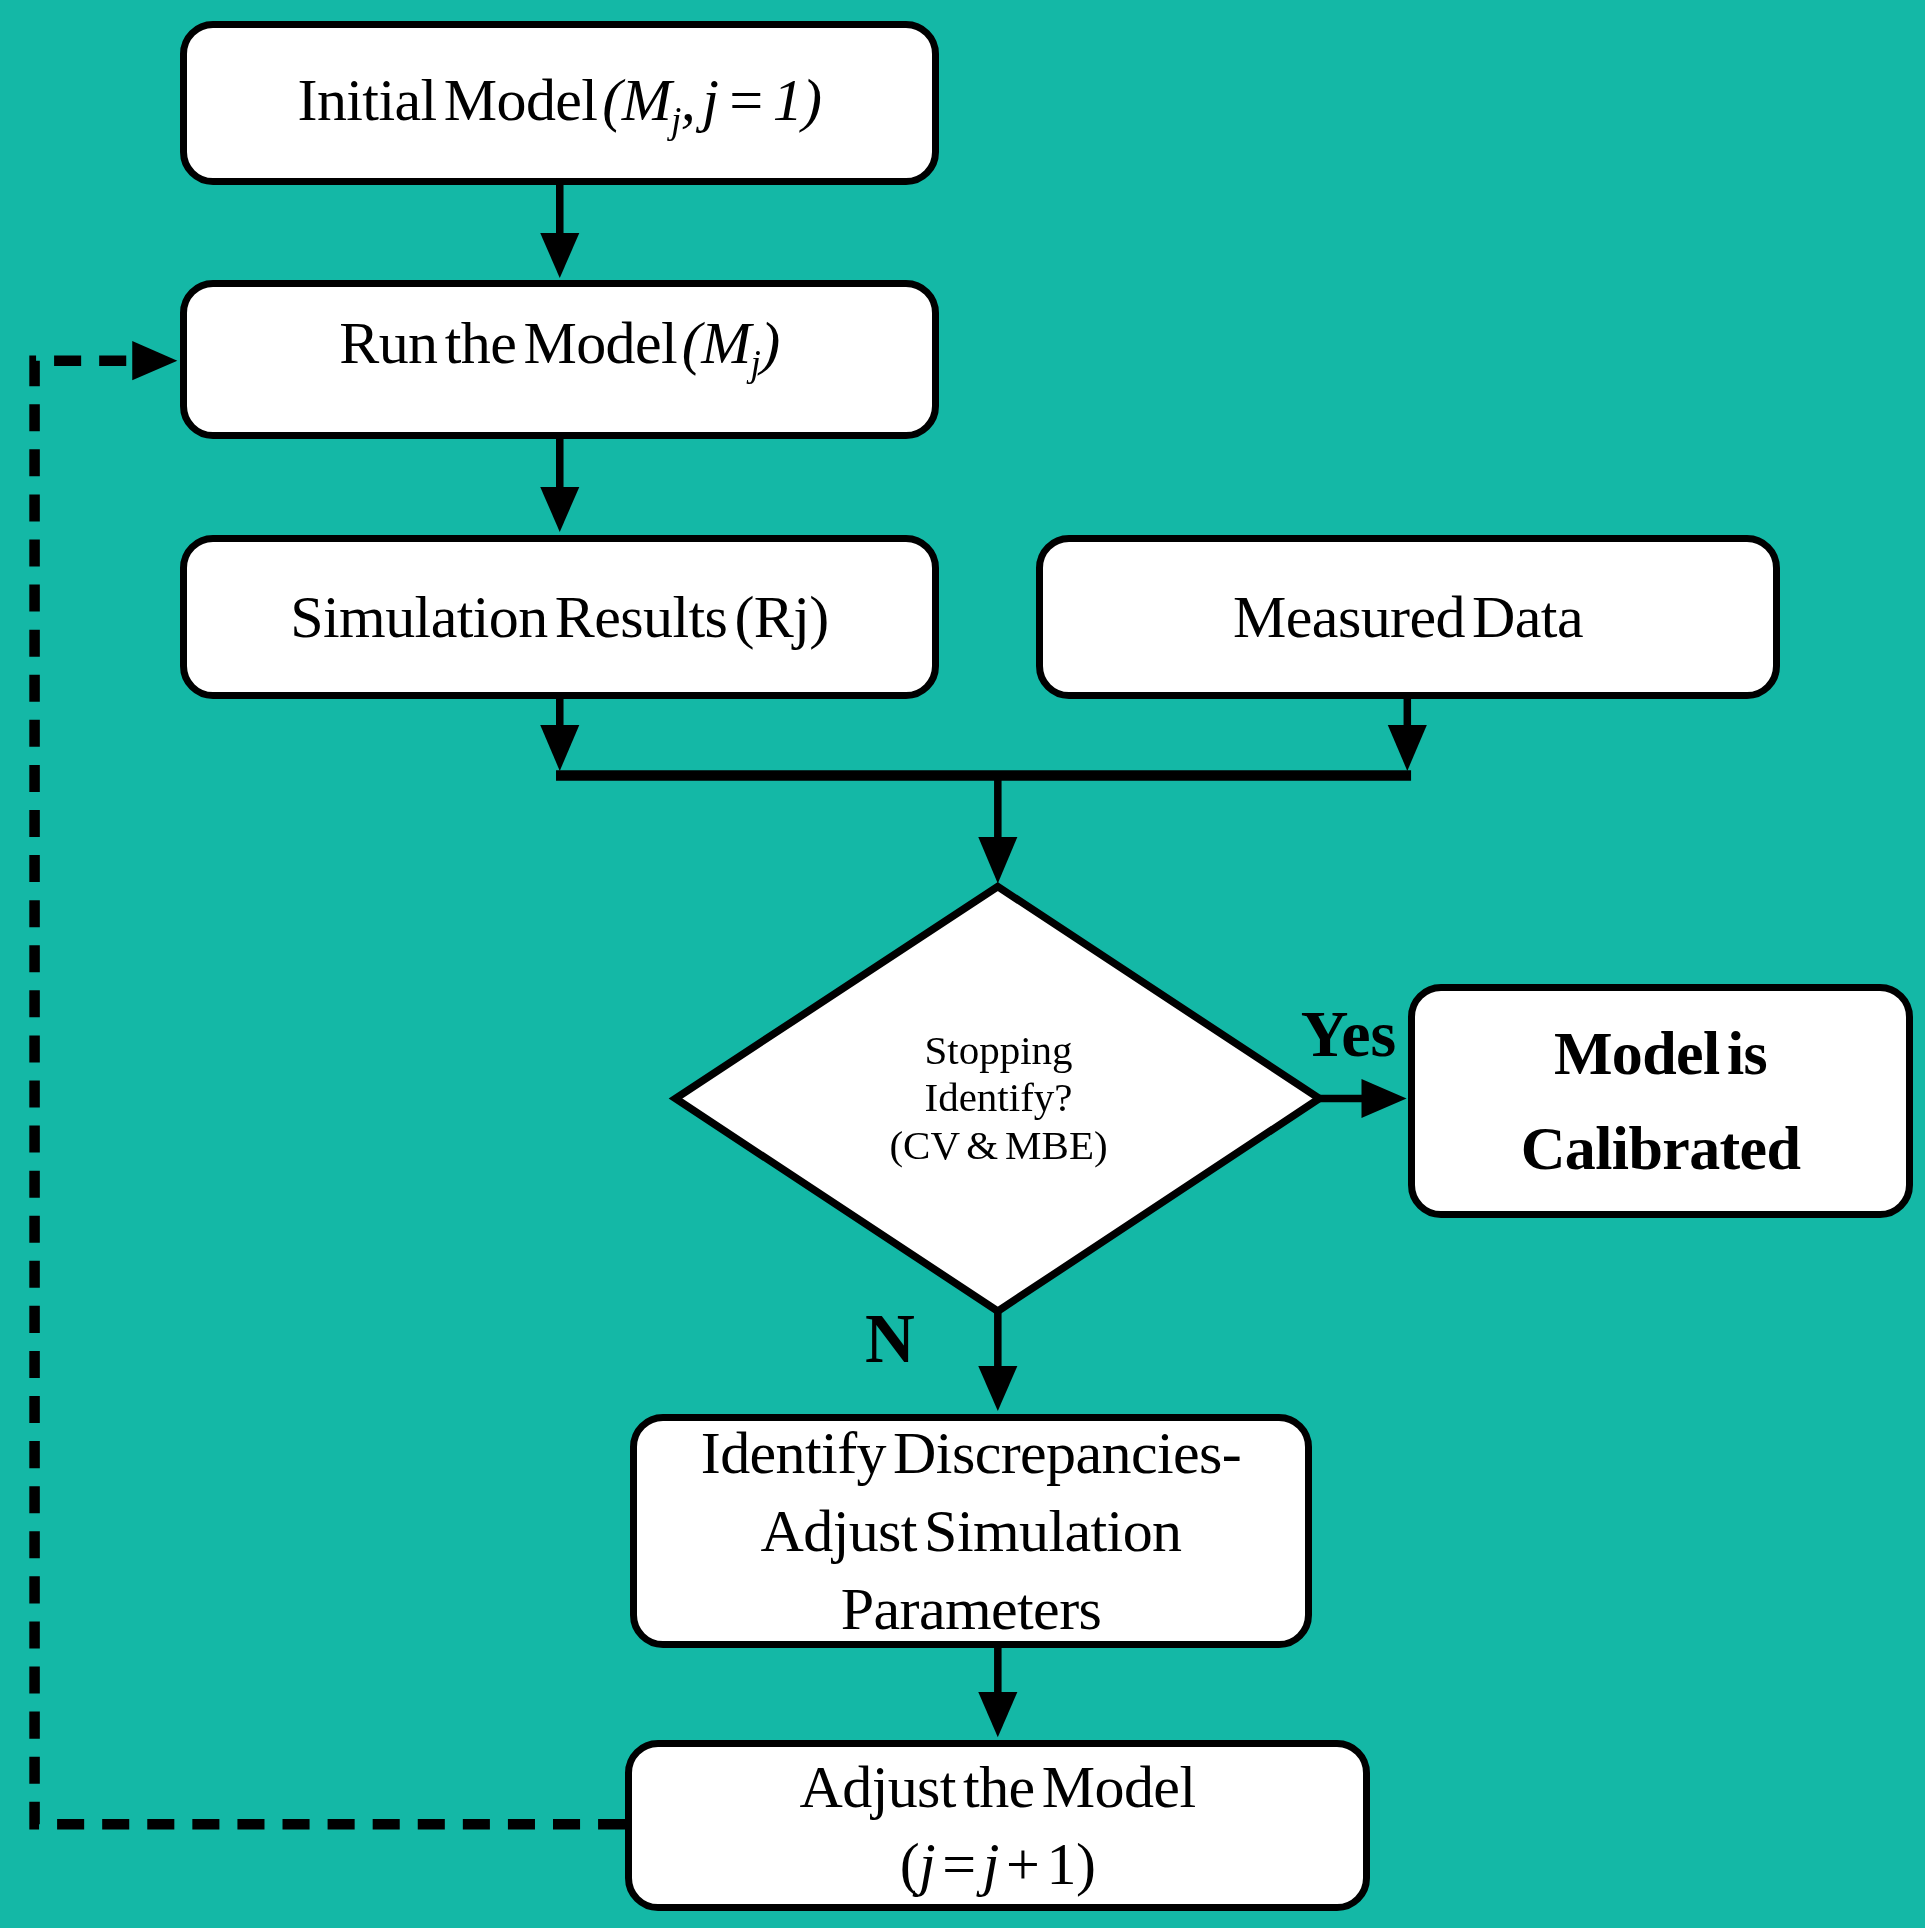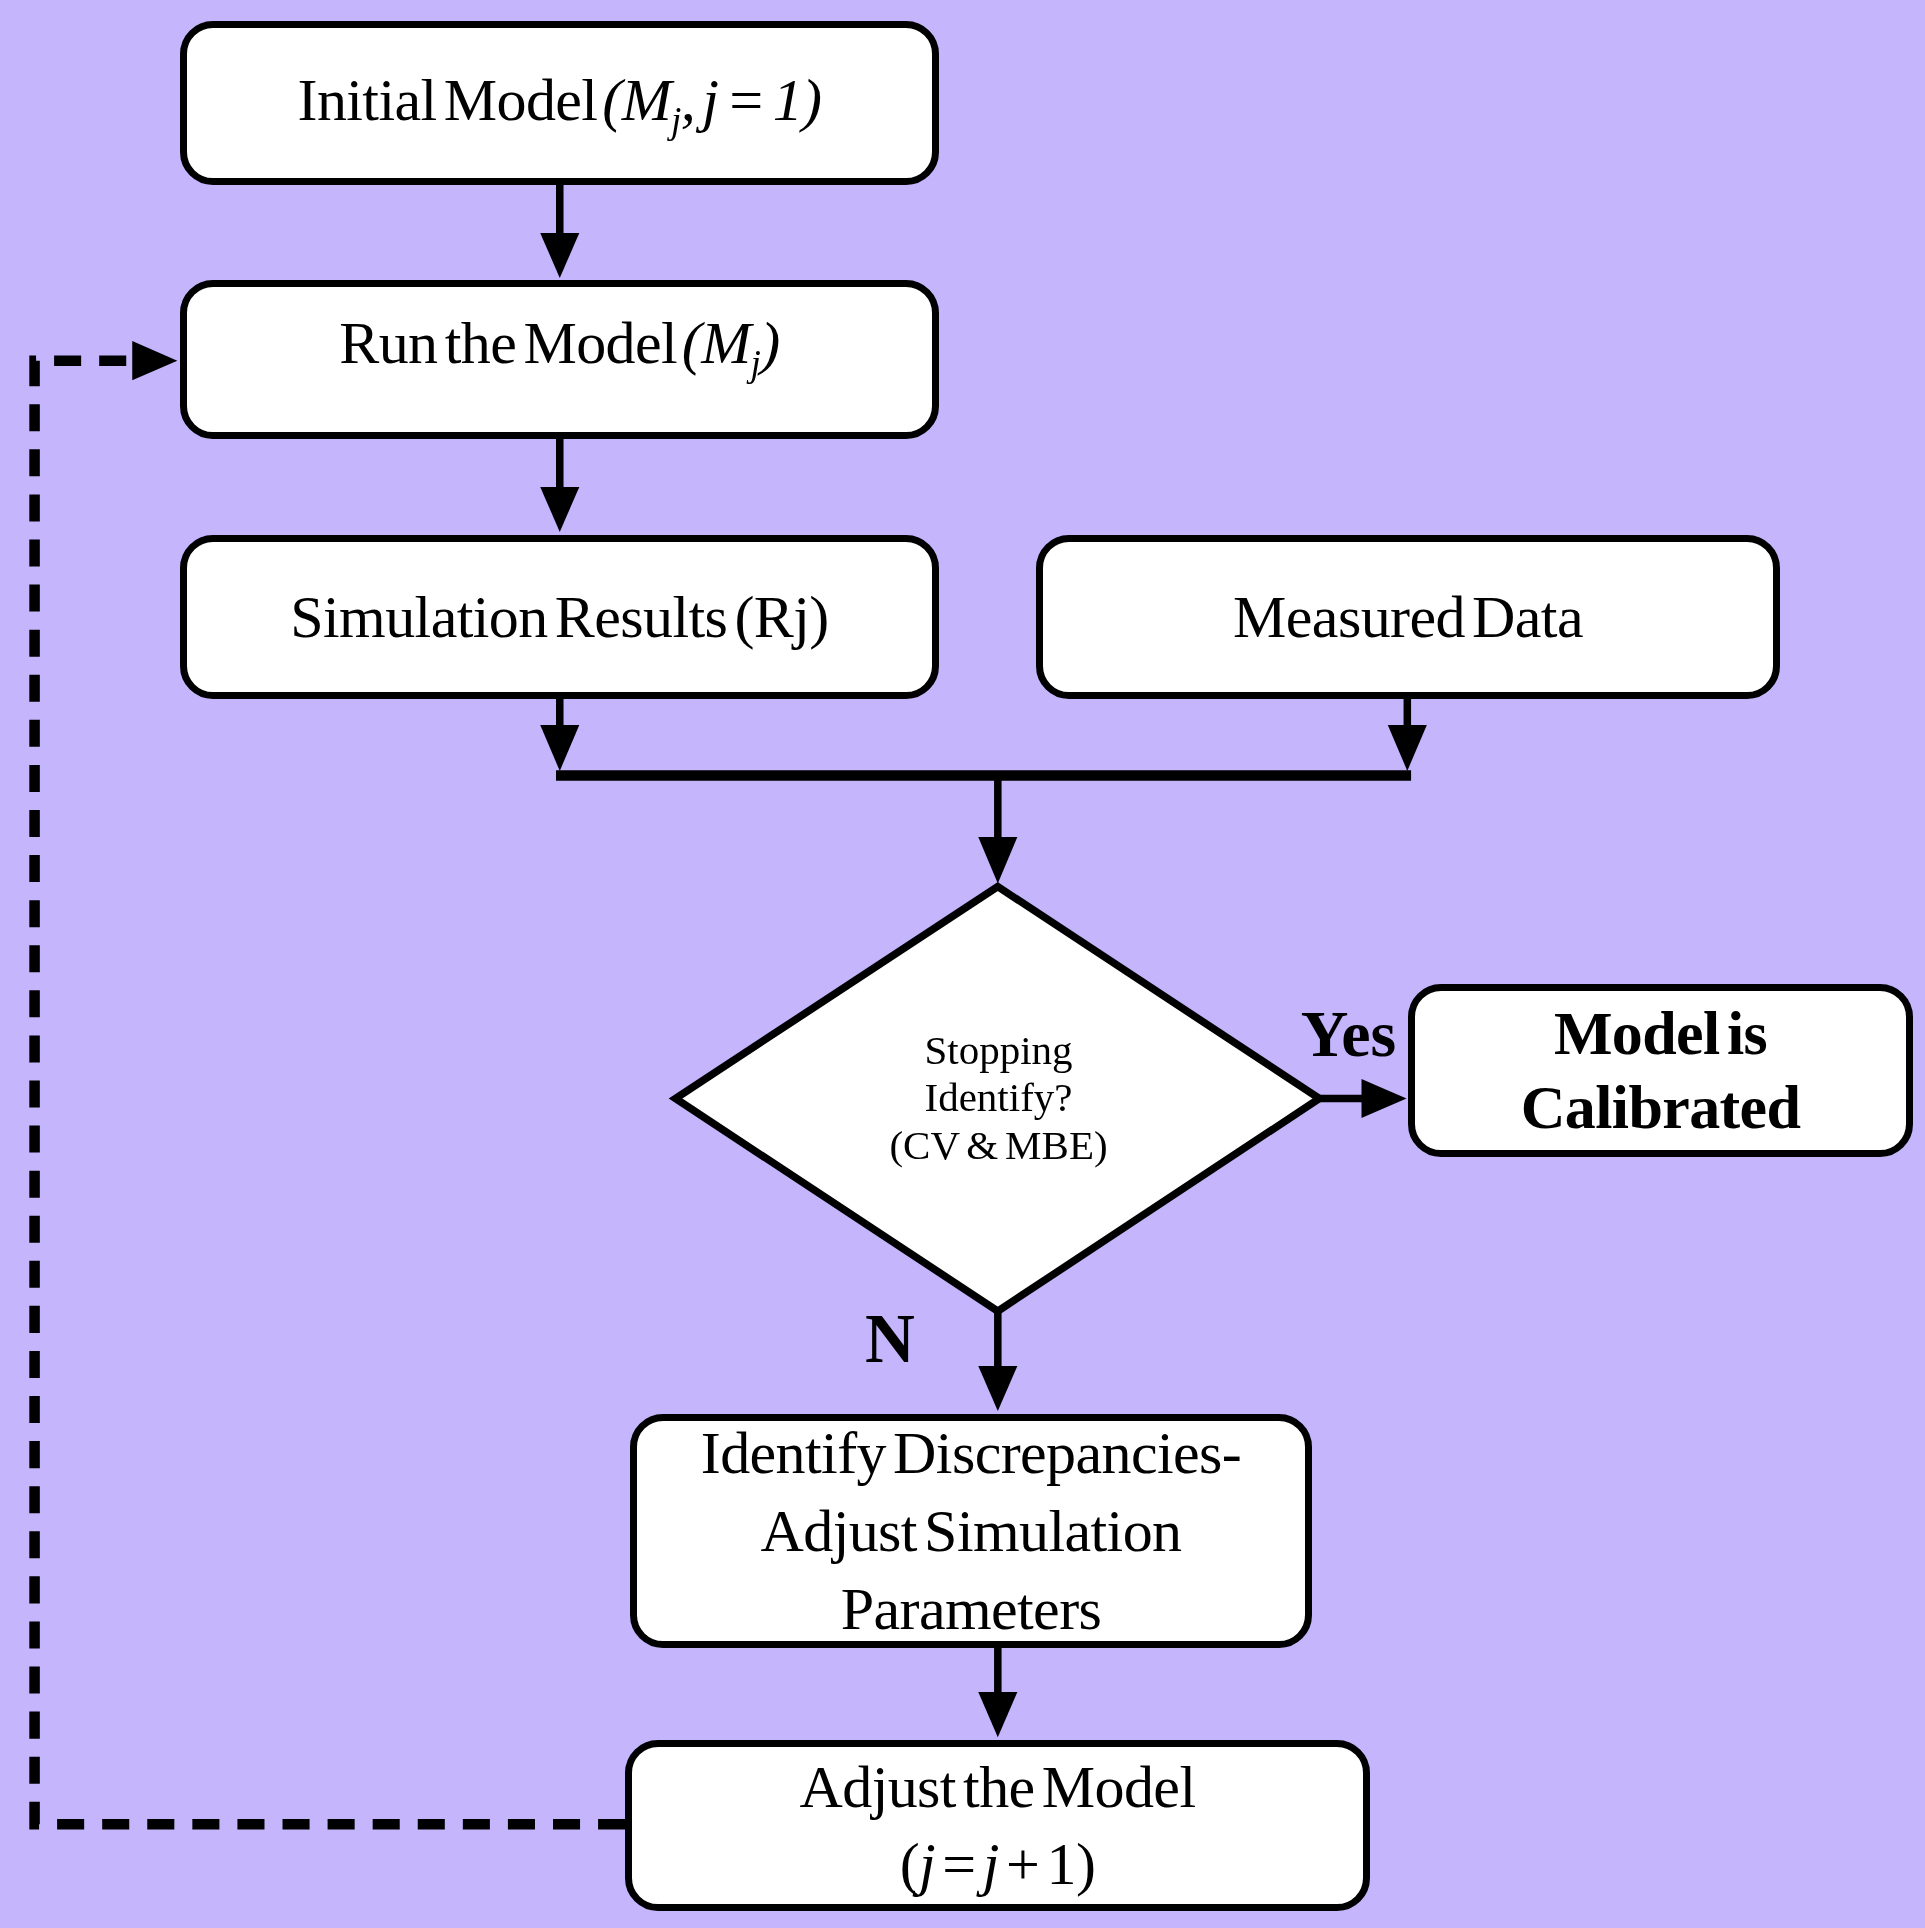--- a/index.html
+++ b/index.html
@@ -4,21 +4,21 @@
 <style>
   html, body {
     margin: 0;
     padding: 0;
     background: #ffffff;
   }
   .canvas {
     position: relative;
     width: 1925px;
     height: 1928px;
-    background: #c4b5fd;
+    background: #14b8a6;
     color: #000000;
     font-family: "Liberation Serif", "DejaVu Serif", serif;
     overflow: hidden;
   }
   svg.wires {
     position: absolute;
     left: 0; top: 0;
   }
   .node {
     position: absolute;
@@ -37,21 +37,21 @@
     letter-spacing: -0.01em;
   }
   .math { font-style: italic; margin-left: 0.08em; }
   .math sub { font-size: 0.62em; }
   .ital { font-style: italic; }
   #n-initial   { left: 180px;  top: 21px;   width: 759px; height: 164px; }
   #n-run       { left: 180px;  top: 280px;  width: 759px; height: 159px;
                  justify-content: flex-start; padding-top: 16.5px; }
   #n-simres    { left: 180px;  top: 535px;  width: 759px; height: 164px; }
   #n-measured  { left: 1036px; top: 535px;  width: 744px;  height: 164px; }
-  #n-calibrated{ left: 1408px; top: 984px; width: 505px;  height: 173px;
+  #n-calibrated{ left: 1408px; top: 984px; width: 505px;  height: 234px;
                  font-weight: bold; justify-content: space-evenly; font-size: 62px; line-height: 1.05; }
   #n-identify  { left: 630px;  top: 1414px; width: 682px;  height: 234px; }
   #n-update    { left: 625px;  top: 1740px; width: 745px;  height: 171px; line-height: 1.28; }
   .decision-label {
     position: absolute;
     left: 770px; top: 993px; width: 457px; height: 210px;
     display: flex; flex-direction: column;
     align-items: center; justify-content: center;
     text-align: center;
     font-size: 41px; line-height: 1.16;

